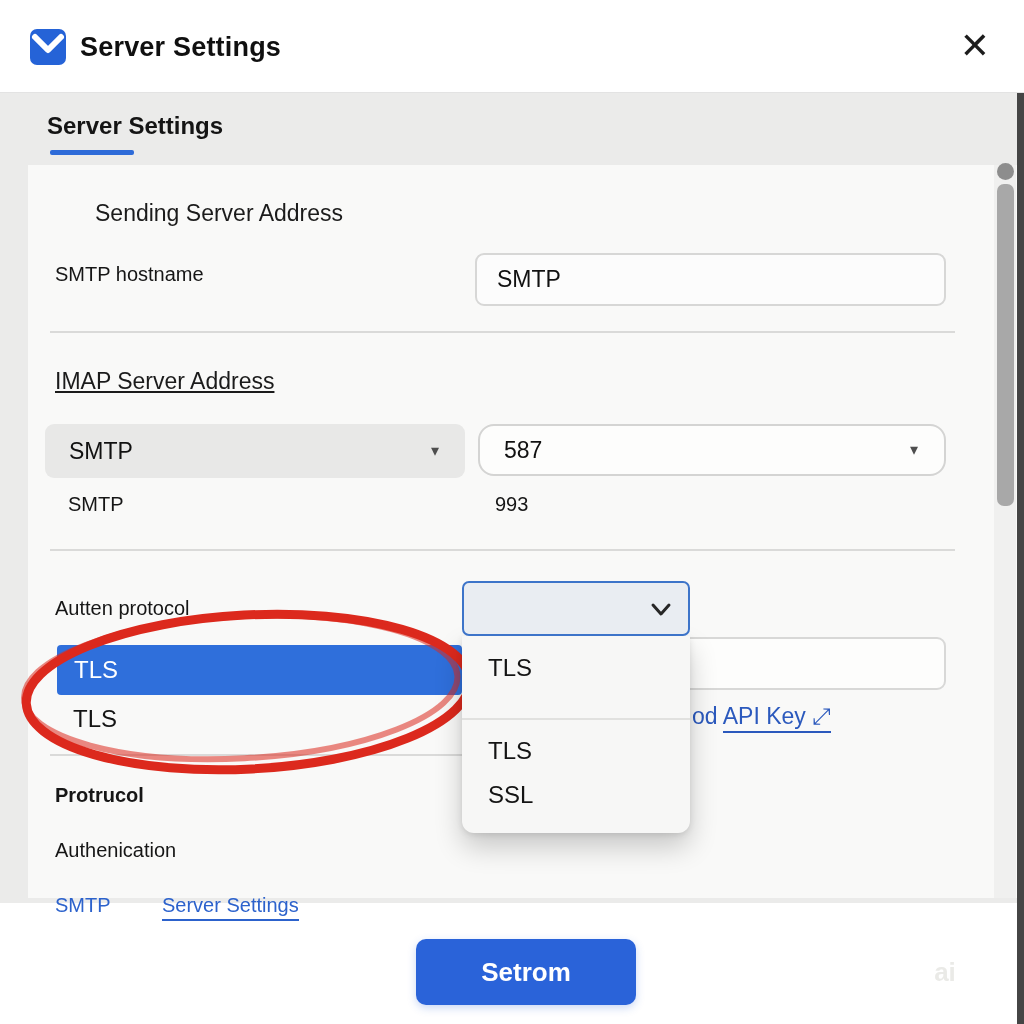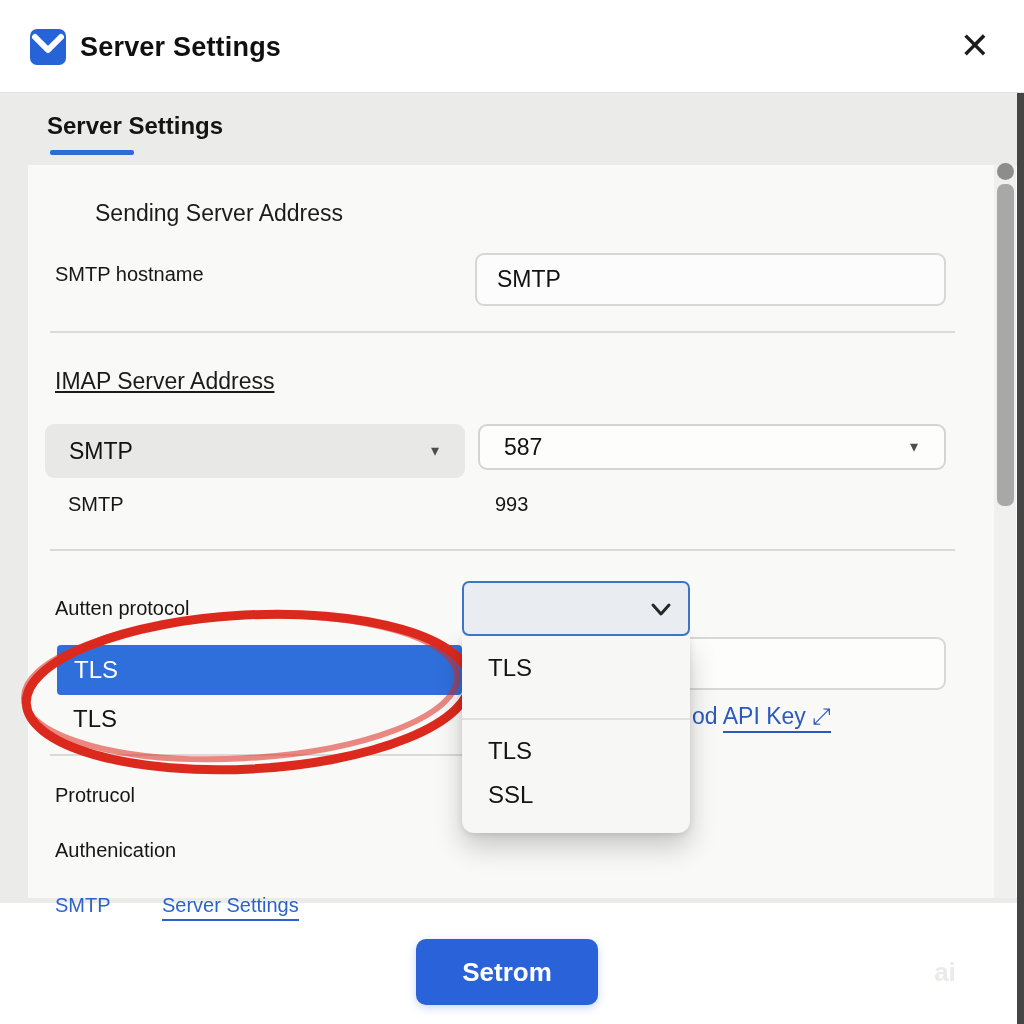--- a/index.html
+++ b/index.html
@@ -126,21 +126,21 @@
     color: #2b59bd; z-index: 3; white-space: nowrap;
   }
   .api-link { color: #2b59bd; border-bottom: 2px solid #2b59bd; padding-bottom: 2px; cursor: pointer; }
 
   
   .blue-text { color: #2c62cc; }
   .link-underline { border-bottom: 2px solid #2c62cc; padding-bottom: 2px; cursor: pointer; }
 
   
   .footer-btn {
-    position: absolute; left: 416px; top: 939px; width: 182px; height: 66px;
+    position: absolute; left: 416px; top: 939px; width: 220px; height: 66px;
     background: #2a63d9; border: none; border-radius: 10px;
     color: #ffffff; font-size: 26px; font-weight: 700;
     font-family: "Liberation Sans", sans-serif;
     display: flex; align-items: center; justify-content: center;
     z-index: 8; cursor: pointer; box-shadow: 0 3px 8px rgba(42,99,217,0.25);
   }
   .watermark {
     position: absolute; left: 918px; top: 945px; width: 54px; height: 54px;
     border-radius: 50%; background: rgba(255,255,255,0.92);
     display: flex; align-items: center; justify-content: center;
@@ -178,21 +178,21 @@
 <div class="text-input" style="left:475px; top:253px; width:471px; height:53px;">
   <span>SMTP</span>
 </div>
 <div class="divider" style="left:50px; top:331px; width:905px;"></div>
 
 <div class="section-heading" style="left:55px; top:368px;text-decoration:underline;">IMAP Server Address</div>
 <div class="select-box select-gray" style="left:45px; top:424px; width:420px; height:54px;">
   <span>SMTP</span>
   <span class="caret">▾</span>
 </div>
-<div class="select-box select-white" style="left:478px; top:424px; width:468px; height:46px;">
+<div class="select-box select-white" style="left:478px; top:424px; width:468px; height:52px;border-radius:16px;">
   <span>587</span>
   <span class="caret">▾</span>
 </div>
 <div class="field-label" style="left:68px; top:493px;">SMTP</div>
 <div class="field-label" style="left:495px; top:493px;">993</div>
 <div class="divider" style="left:50px; top:549px; width:905px;"></div>
 
 <div class="field-label" style="left:55px; top:597px;">Autten protocol</div>
 
 <div class="option-highlight">
@@ -222,19 +222,19 @@
   <div class="dd-item" style="top:145px;">SSL</div>
 </div>
 
 <svg class="red-annotation" viewBox="0 0 480 184">
   <g transform="rotate(-3 240 92)">
     <ellipse cx="240" cy="92" rx="222" ry="77" fill="none" stroke="#dc291d" stroke-width="9" stroke-linecap="round"></ellipse>
     <ellipse cx="233" cy="87" rx="217" ry="71" fill="none" stroke="#dc291d" stroke-width="6" opacity="0.55"></ellipse>
   </g>
 </svg>
 
-<div class="field-label" style="left:55px; top:784px;">Protrucol</div>
+<div class="field-label" style="left:55px; top:784px;font-weight:bold;">Protrucol</div>
 <div class="field-label" style="left:55px; top:839px;">Authenication</div>
 <div class="field-label blue-text" style="left:55px; top:894px;">SMTP</div>
 <div class="field-label blue-text link-underline" style="left:162px; top:894px;">Server Settings</div>
 
 <button class="footer-btn">Setrom</button>
 <div class="watermark">ai</div>
 
 </body></html>

